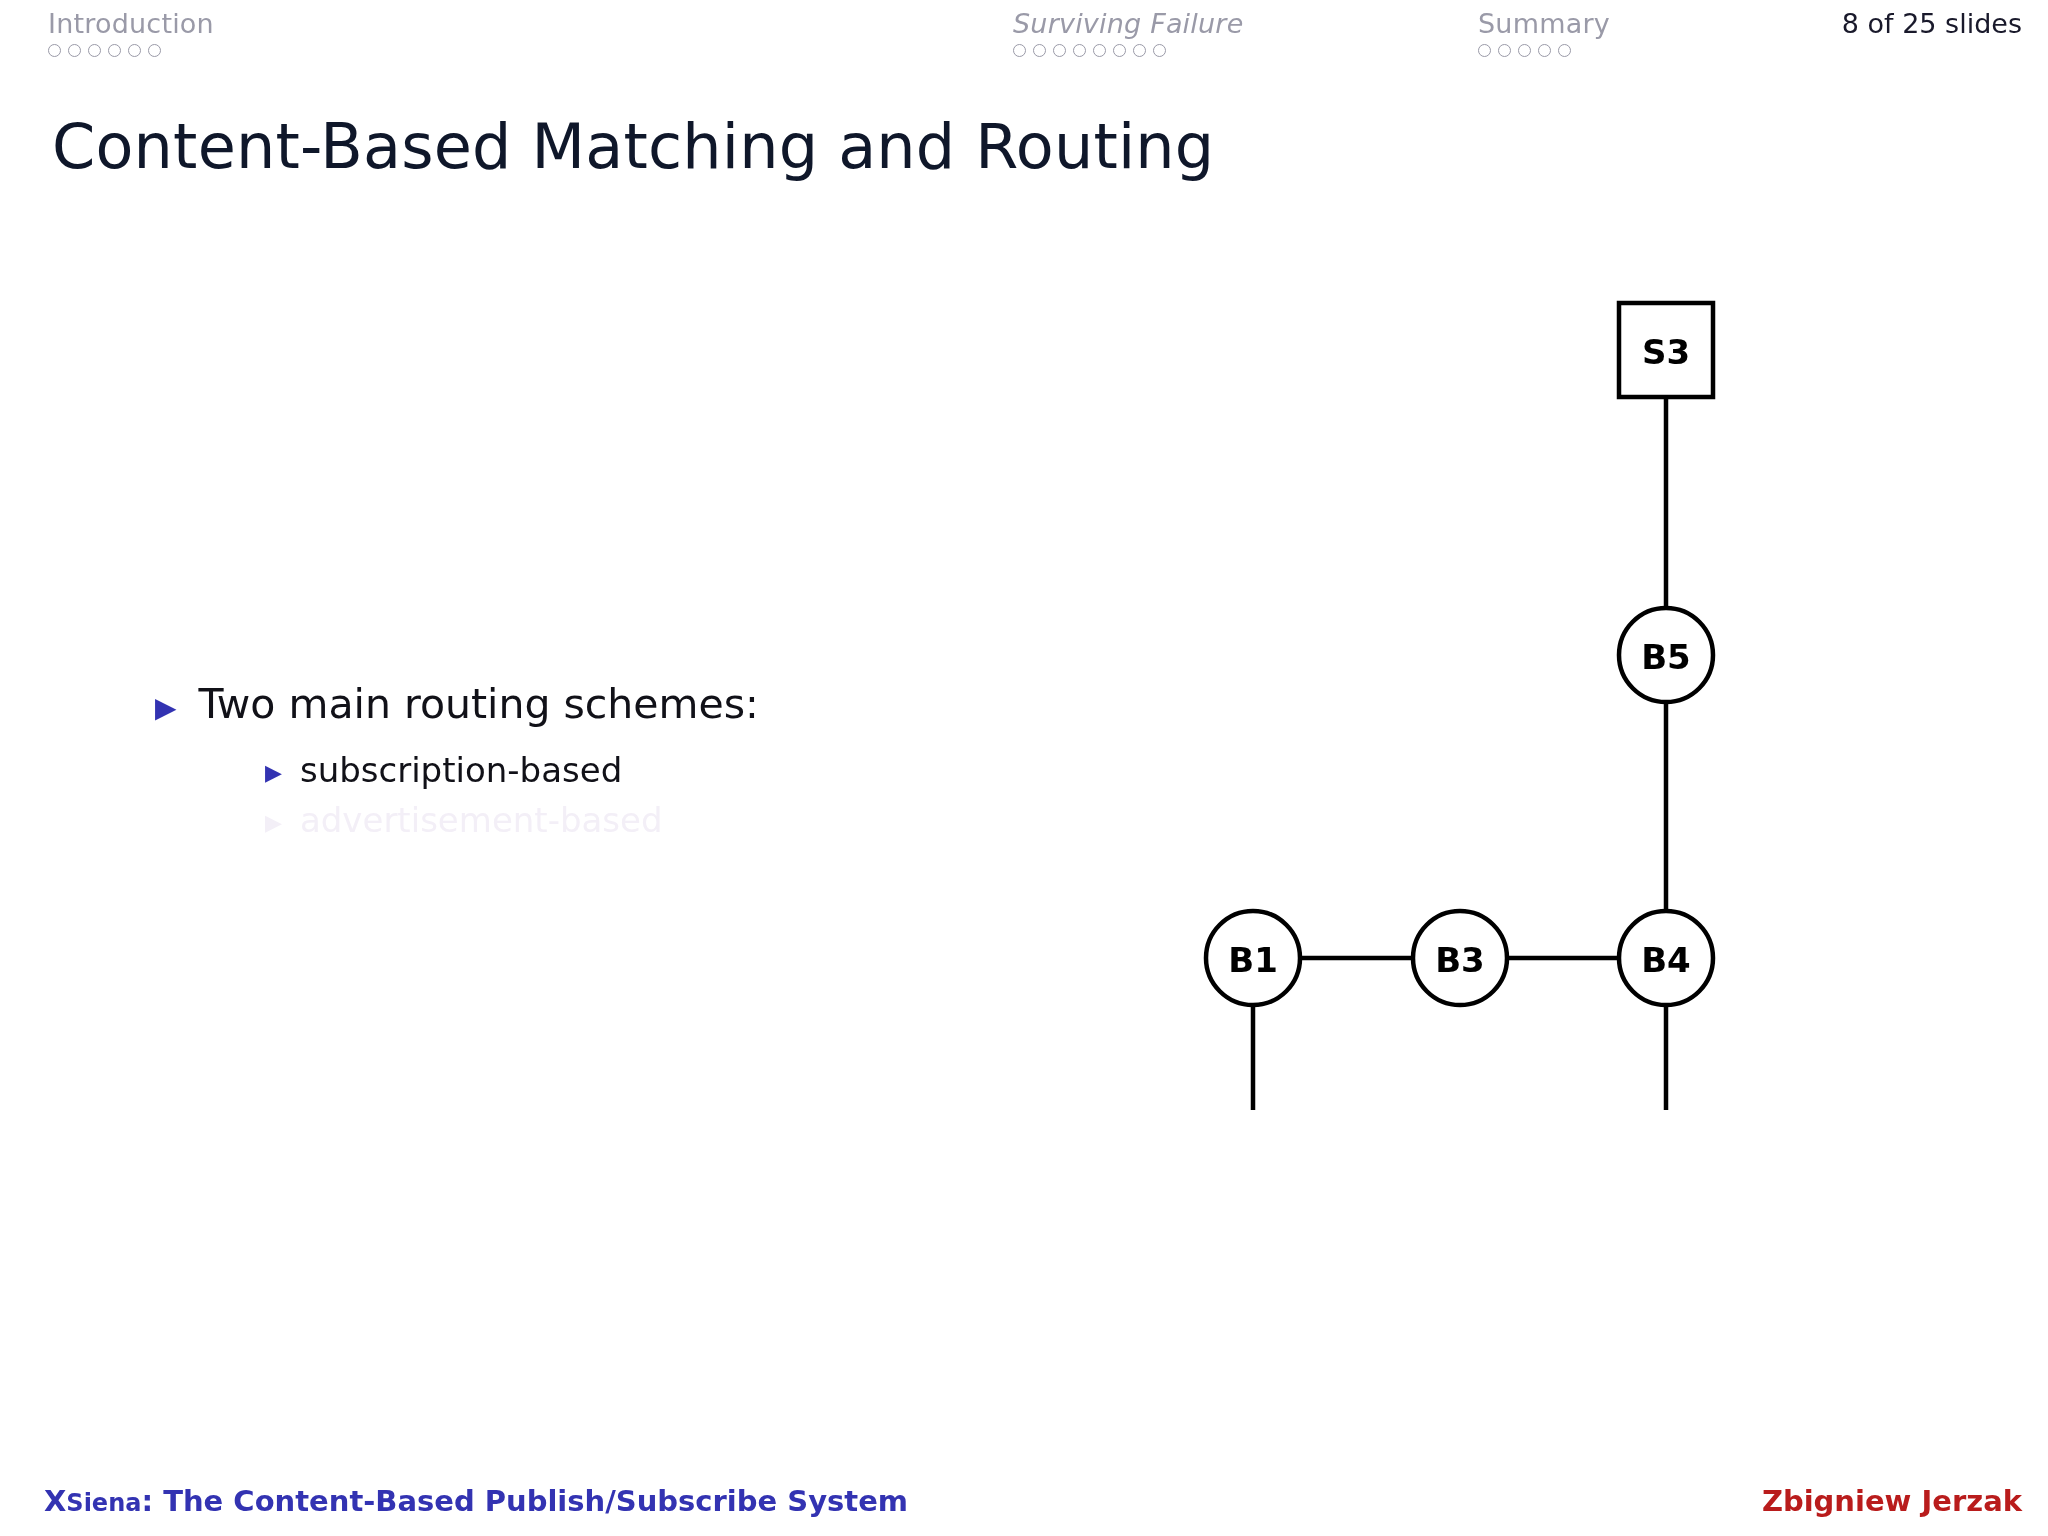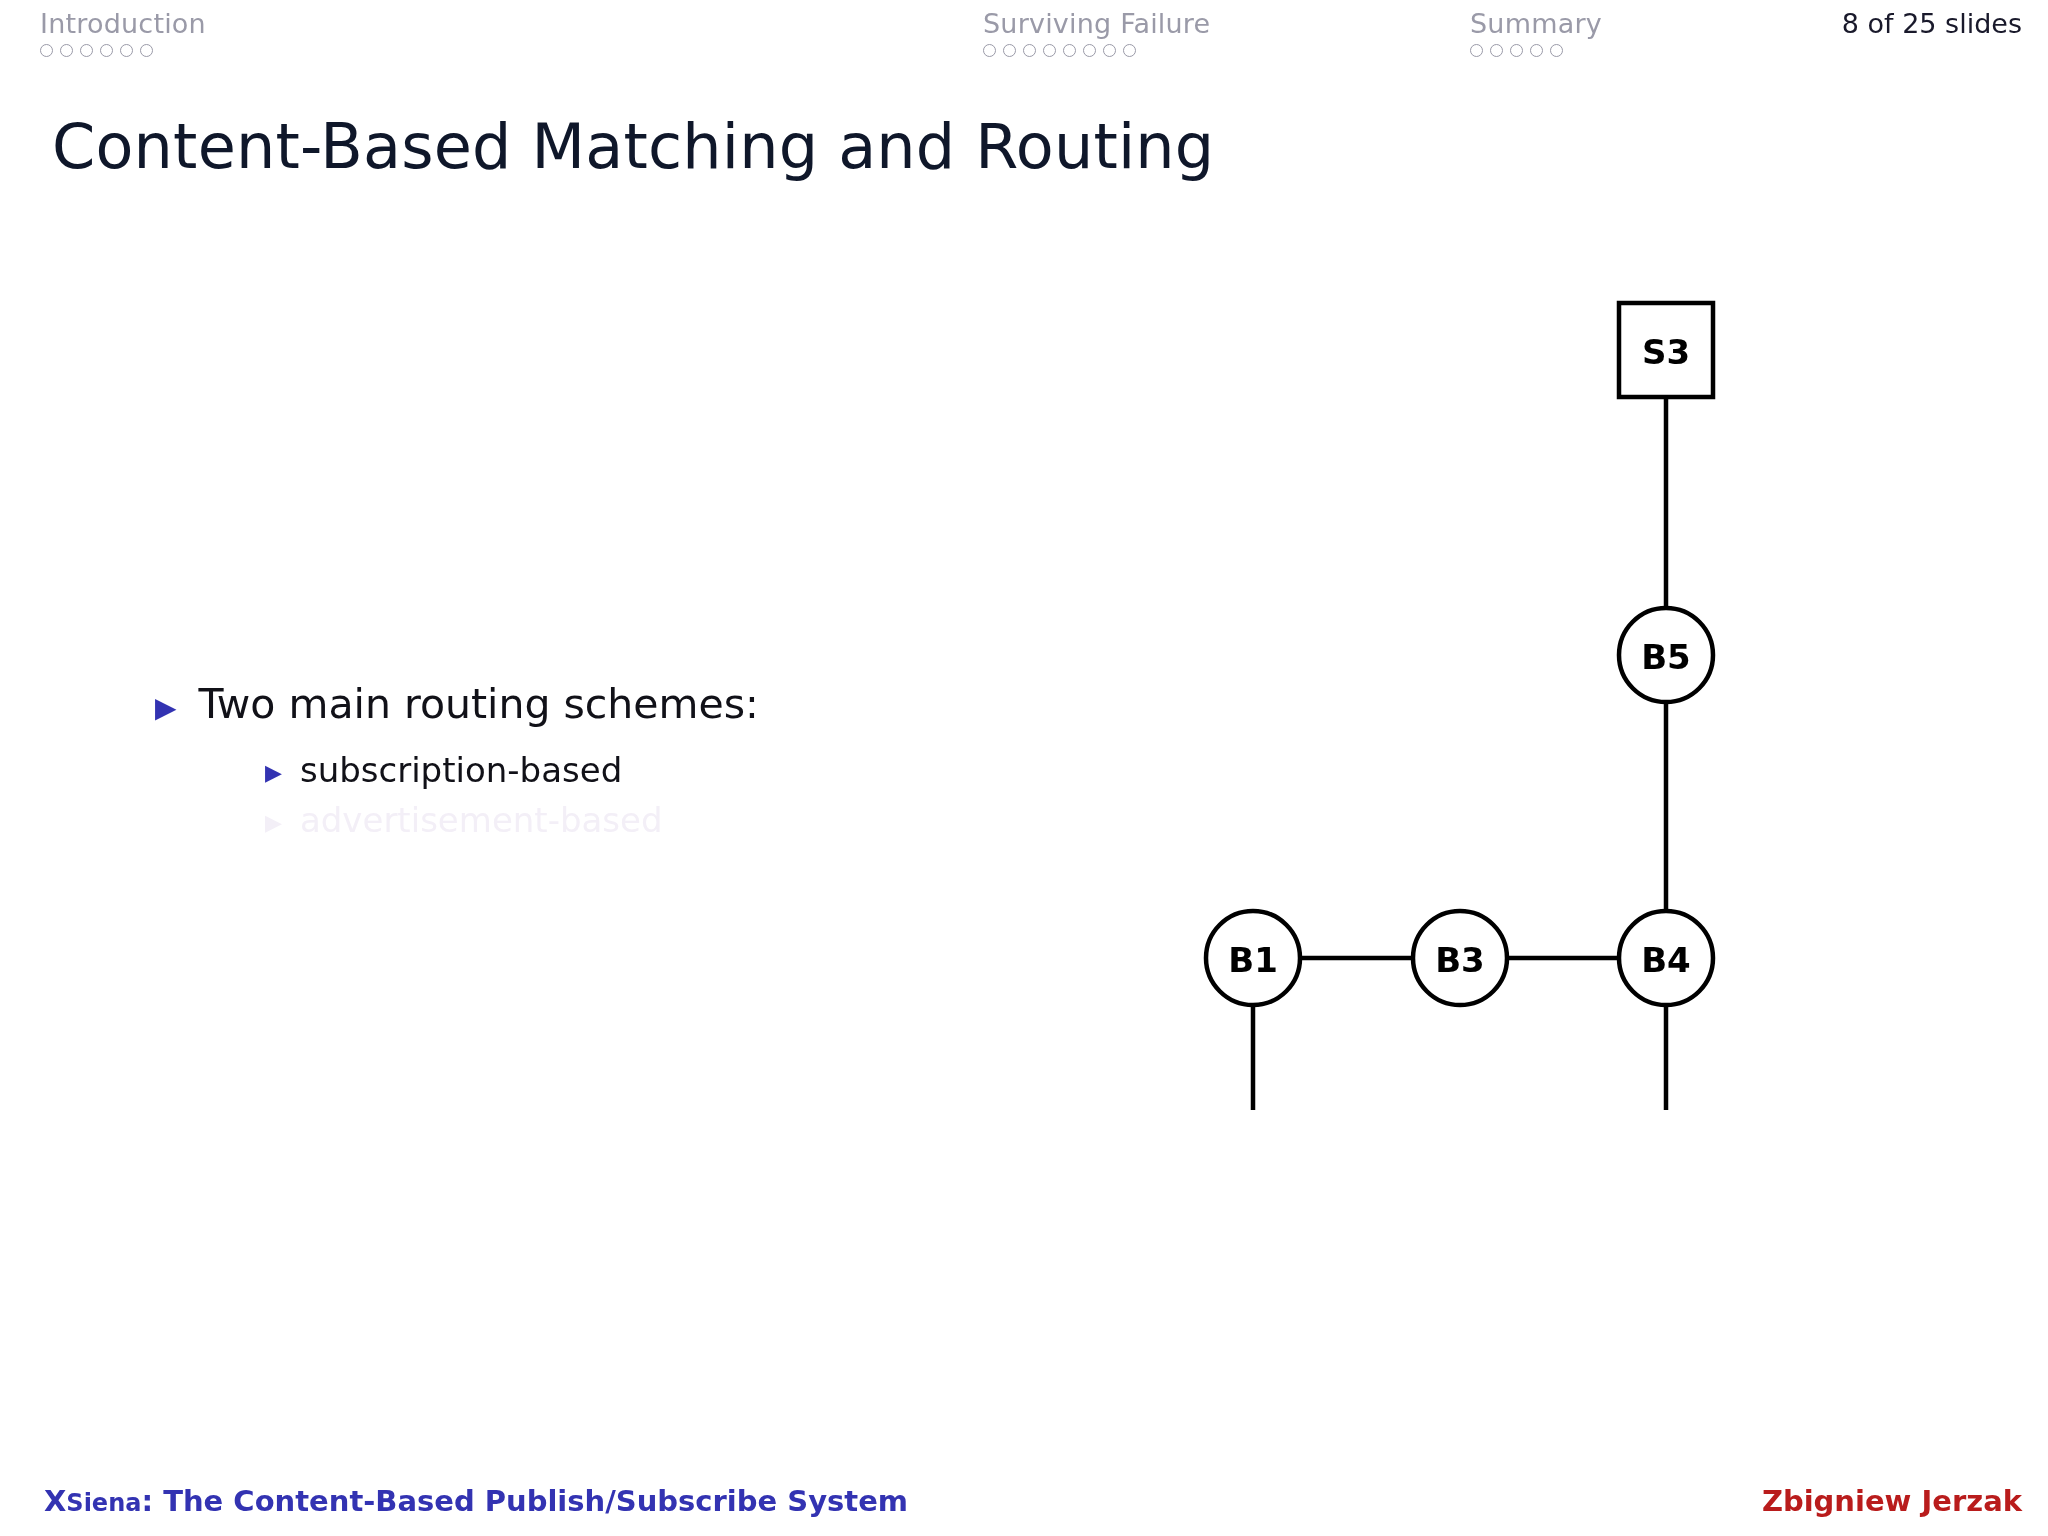--- a/index.html
+++ b/index.html
@@ -20,20 +20,21 @@
     position: absolute;
     top: 0; left: 0;
     width: 2048px;
     height: 78px;
     box-sizing: border-box;
   }
   .nav-section {
     position: absolute;
     top: 8px;
     text-align: left;
+    margin-left: 8px;
   }
   .nav-label {
     font-size: 27px;
     color: #9a9aa8;
     white-space: nowrap;
     letter-spacing: 0.2px;
   }
   .nav-section.active .nav-label {
     color: #19192b;
   }
@@ -179,21 +180,21 @@
       <span class="dot"></span>
       <span class="dot"></span>
       <span class="dot"></span>
       <span class="dot"></span>
       <span class="dot"></span>
       <span class="dot"></span>
     </div>
   </div>
 
 
-  <div class="nav-section" style="left:983px;">
+  <div class="nav-section" style="left:1005px;font-style:italic;">
     <div class="nav-label">Surviving Failure</div>
     <div class="dots">
       <span class="dot"></span>
       <span class="dot"></span>
       <span class="dot"></span>
       <span class="dot"></span>
       <span class="dot"></span>
       <span class="dot"></span>
       <span class="dot"></span>
       <span class="dot"></span>

